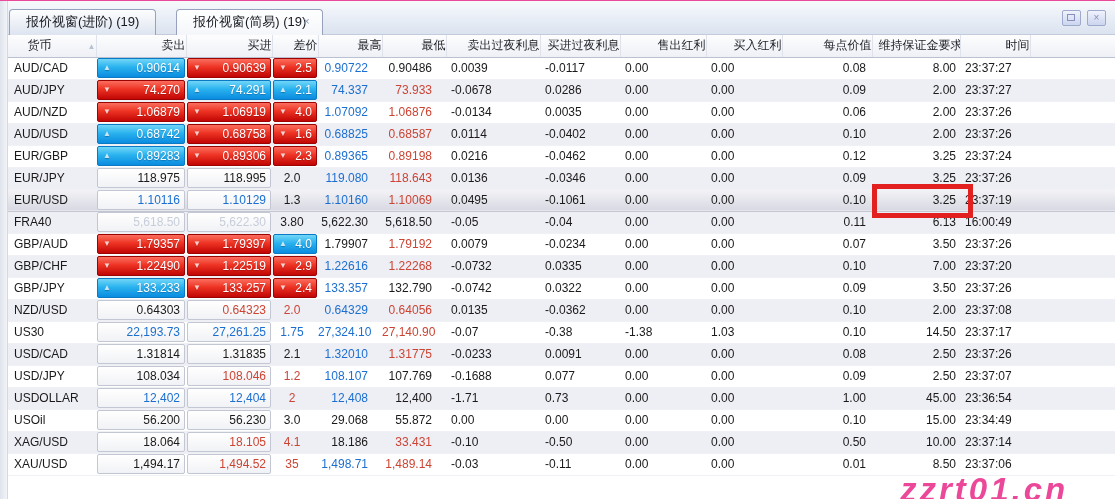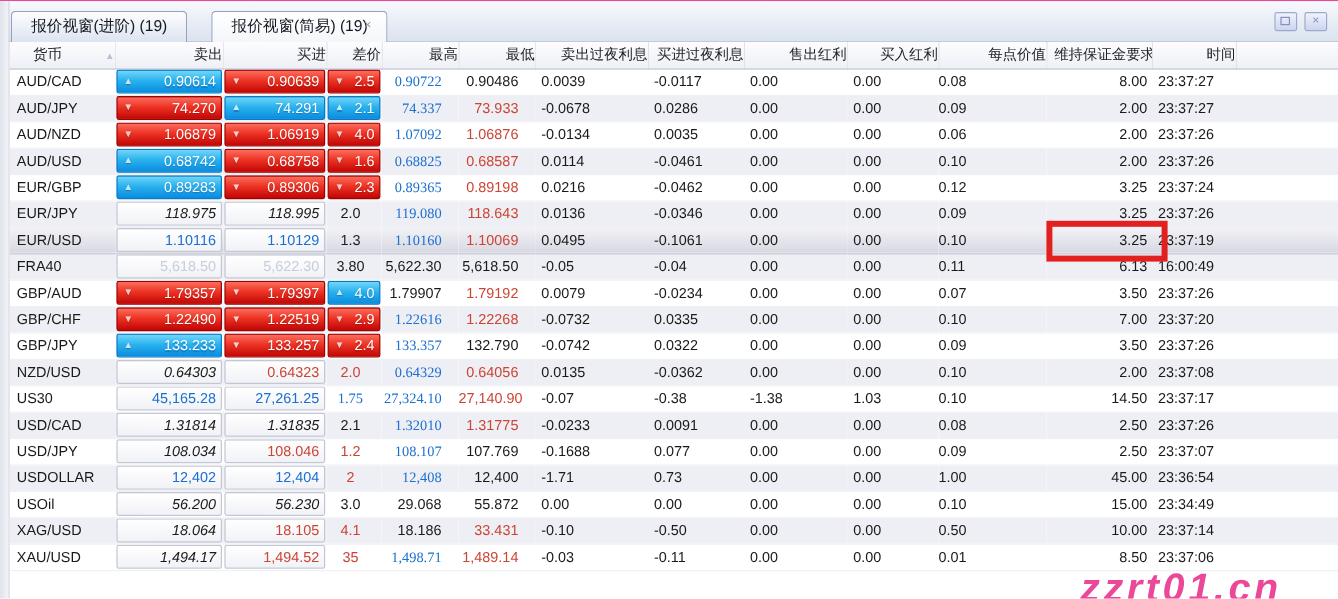--- a/index.html
+++ b/index.html
@@ -67,21 +67,21 @@
     background:linear-gradient(#f3f3f7,#d7d8e2);
     border-top:1px solid #fff; border-bottom:1px solid #c4c6d2;
   }
   td {
     height:22px; padding:0; vertical-align:middle; color:#1a1a1a;
     white-space:nowrap; overflow:hidden; border-bottom:1px solid #f0f1f5;
   }
   td.n-left  { padding-left:5px; text-align:left; }
   td.c-sym   { padding-left:6px; }
   td.c-high, td.c-low { text-align:right; padding-right:14px; }
-  td.c-pip   { padding-right:6px; }
+  td.c-pip   { text-align:right; padding-right:6px; }
   td.c-margin{ text-align:right; padding-right:4px; }
   td.c-time  { padding-left:5px; }
   
   .btn {
     display:block; height:20px; margin:0 1px; border-radius:2px;
     line-height:18px; text-align:right; padding:0 4px; position:relative;
     font-size:12px; cursor:pointer;
   }
   .btn .arrow {
     position:absolute; left:5px; top:50%; transform:translateY(-50%);
@@ -94,24 +94,24 @@
   }
   .btn.down {
     background:linear-gradient(#fa6e5e,#ee3324 45%,#c10605);
     border:1px solid #9c0404; color:#fff;
     text-shadow:0 1px 1px rgba(120,0,0,.4);
   }
   .btn.flat, .btn.flat-blue, .btn.flat-red, .btn.disabled {
     background:linear-gradient(#ffffff,#f1f2f6);
     border:1px solid #c2c7d3;
   }
-  .btn.flat{ color:#1a1a1a;font-style:italic; } .btn.flat-blue{ color:#1b6fd0; }
+  .btn.flat{ color:#1a1a1a; } .btn.flat-blue{ color:#1b6fd0; }
   .btn.flat-red{ color:#cc4433; } .btn.disabled{ color:#c7cdda; }
   .sp-text { display:block; text-align:center; padding-right:6px; }
-  .t-blue{ color:#1b6fd0;font-family:Liberation Serif, serif; } .t-red{ color:#cc4433; } .t-black{ color:#1a1a1a; }
+  .t-blue{ color:#1b6fd0; } .t-red{ color:#cc4433; } .t-black{ color:#1a1a1a; }
   
   #annotation-box {
     position:absolute; left:872px; top:183px; width:101px; height:34px;
     border:5px solid #e32020; z-index:8; pointer-events:none;
   }
   #watermark-brand {
     position:absolute; left:884px; top:402px; z-index:7; pointer-events:none;
     font-size:49px; font-weight:bold; font-style:italic; letter-spacing:6px;
     color:rgba(255,255,255,.55); -webkit-text-stroke:2px rgba(150,150,150,.8);
     white-space:nowrap;
@@ -251,21 +251,21 @@
           </td>
           <td class="c-buy">
             <div class="btn down"><span class="arrow">▼</span><span>0.68758</span></div>
           </td>
           <td class="c-spread">
             <div class="btn down"><span class="arrow">▼</span><span>1.6</span></div>
           </td>
           <td class="c-high"><span class="t-blue">0.68825</span></td>
           <td class="c-low"><span class="t-red">0.68587</span></td>
           <td class="c-ss n-left"><span>0.0114</span></td>
-          <td class="c-bs n-left"><span>-0.0461</span></td>
+          <td class="c-bs n-left"><span>-0.0402</span></td>
           <td class="c-sd n-left"><span>0.00</span></td>
           <td class="c-bd n-left"><span>0.00</span></td>
           <td class="c-pip"><span>0.10</span></td>
           <td class="c-margin"><span>2.00</span></td>
           <td class="c-time"><span>23:37:26</span></td>
           <td class="c-fill"></td>
         </tr>
         <tr>
           <td class="c-sym"><span>EUR/GBP</span></td>
           <td class="c-sell">
@@ -438,21 +438,21 @@
           <td class="c-sd n-left"><span>0.00</span></td>
           <td class="c-bd n-left"><span>0.00</span></td>
           <td class="c-pip"><span>0.10</span></td>
           <td class="c-margin"><span>2.00</span></td>
           <td class="c-time"><span>23:37:08</span></td>
           <td class="c-fill"></td>
         </tr>
         <tr>
           <td class="c-sym"><span>US30</span></td>
           <td class="c-sell">
-            <div class="btn flat-blue"><span>45,165.28</span></div>
+            <div class="btn flat-blue"><span>22,193.73</span></div>
           </td>
           <td class="c-buy">
             <div class="btn flat-blue"><span>27,261.25</span></div>
           </td>
           <td class="c-spread">
             <span class="sp-text t-blue">1.75</span>
           </td>
           <td class="c-high"><span class="t-blue">27,324.10</span></td>
           <td class="c-low"><span class="t-red">27,140.90</span></td>
           <td class="c-ss n-left"><span>-0.07</span></td>

